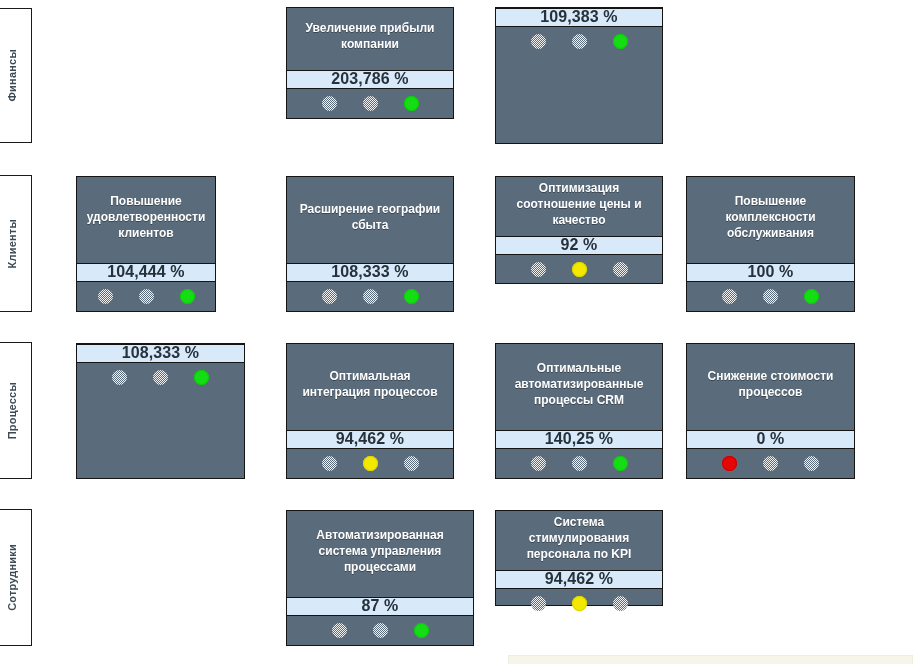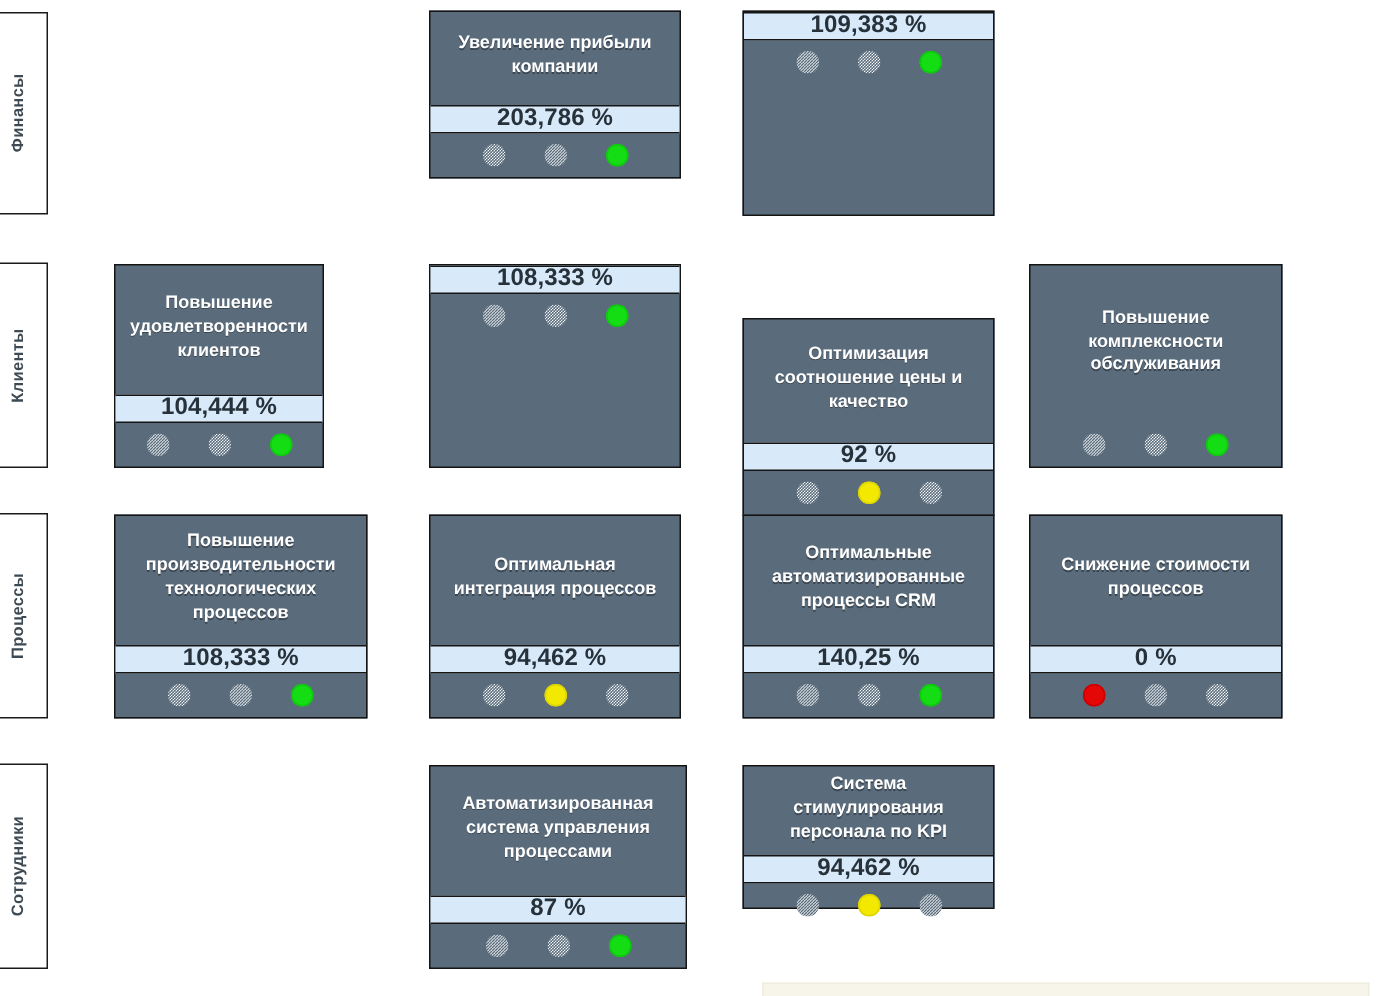--- a/index.html
+++ b/index.html
@@ -152,49 +152,50 @@
   <div class="card-title">Повышение удовлетворенности клиентов</div>
   <div class="card-value">104,444 %</div>
   <div class="card-lights">
     <span class="light off"></span>
     <span class="light off"></span>
     <span class="light green"></span>
   </div>
 </div>
 
 <div class="card" style="left:286px; top:176px; width:168px; height:136px;">
+  <div class="card-title">Расширение географии сбыта</div>
   <div class="card-value">108,333 %</div>
   <div class="card-lights">
     <span class="light off"></span>
     <span class="light off"></span>
     <span class="light green"></span>
   </div>
 </div>
 
-<div class="card" style="left:495px; top:176px; width:168px; height:132px;margin-top:36px;">
+<div class="card" style="left:495px; top:176px; width:168px; height:108px;">
   <div class="card-title">Оптимизация соотношение цены и качество</div>
   <div class="card-value">92 %</div>
   <div class="card-lights">
     <span class="light off"></span>
     <span class="light yellow"></span>
     <span class="light off"></span>
   </div>
 </div>
 
 <div class="card" style="left:686px; top:176px; width:169px; height:136px;">
   <div class="card-title">Повышение комплексности обслуживания</div>
+  <div class="card-value">100 %</div>
   <div class="card-lights">
     <span class="light off"></span>
     <span class="light off"></span>
     <span class="light green"></span>
   </div>
 </div>
 
 <div class="card" style="left:76px; top:343px; width:169px; height:136px;">
-  <div class="card-title">Повышение производительности технологических процессов</div>
   <div class="card-value">108,333 %</div>
   <div class="card-lights">
     <span class="light off"></span>
     <span class="light off"></span>
     <span class="light green"></span>
   </div>
 </div>
 
 <div class="card" style="left:286px; top:343px; width:168px; height:136px;">
   <div class="card-title">Оптимальная интеграция процессов</div>
@@ -219,21 +220,21 @@
 <div class="card" style="left:686px; top:343px; width:169px; height:136px;">
   <div class="card-title">Снижение стоимости процессов</div>
   <div class="card-value">0 %</div>
   <div class="card-lights">
     <span class="light red"></span>
     <span class="light off"></span>
     <span class="light off"></span>
   </div>
 </div>
 
-<div class="card" style="left:286px; top:510px; width:172px; height:136px;">
+<div class="card" style="left:286px; top:510px; width:188px; height:136px;">
   <div class="card-title">Автоматизированная система управления процессами</div>
   <div class="card-value">87 %</div>
   <div class="card-lights">
     <span class="light off"></span>
     <span class="light off"></span>
     <span class="light green"></span>
   </div>
 </div>
 
 <div class="card" style="left:495px; top:510px; width:168px; height:96px;">

